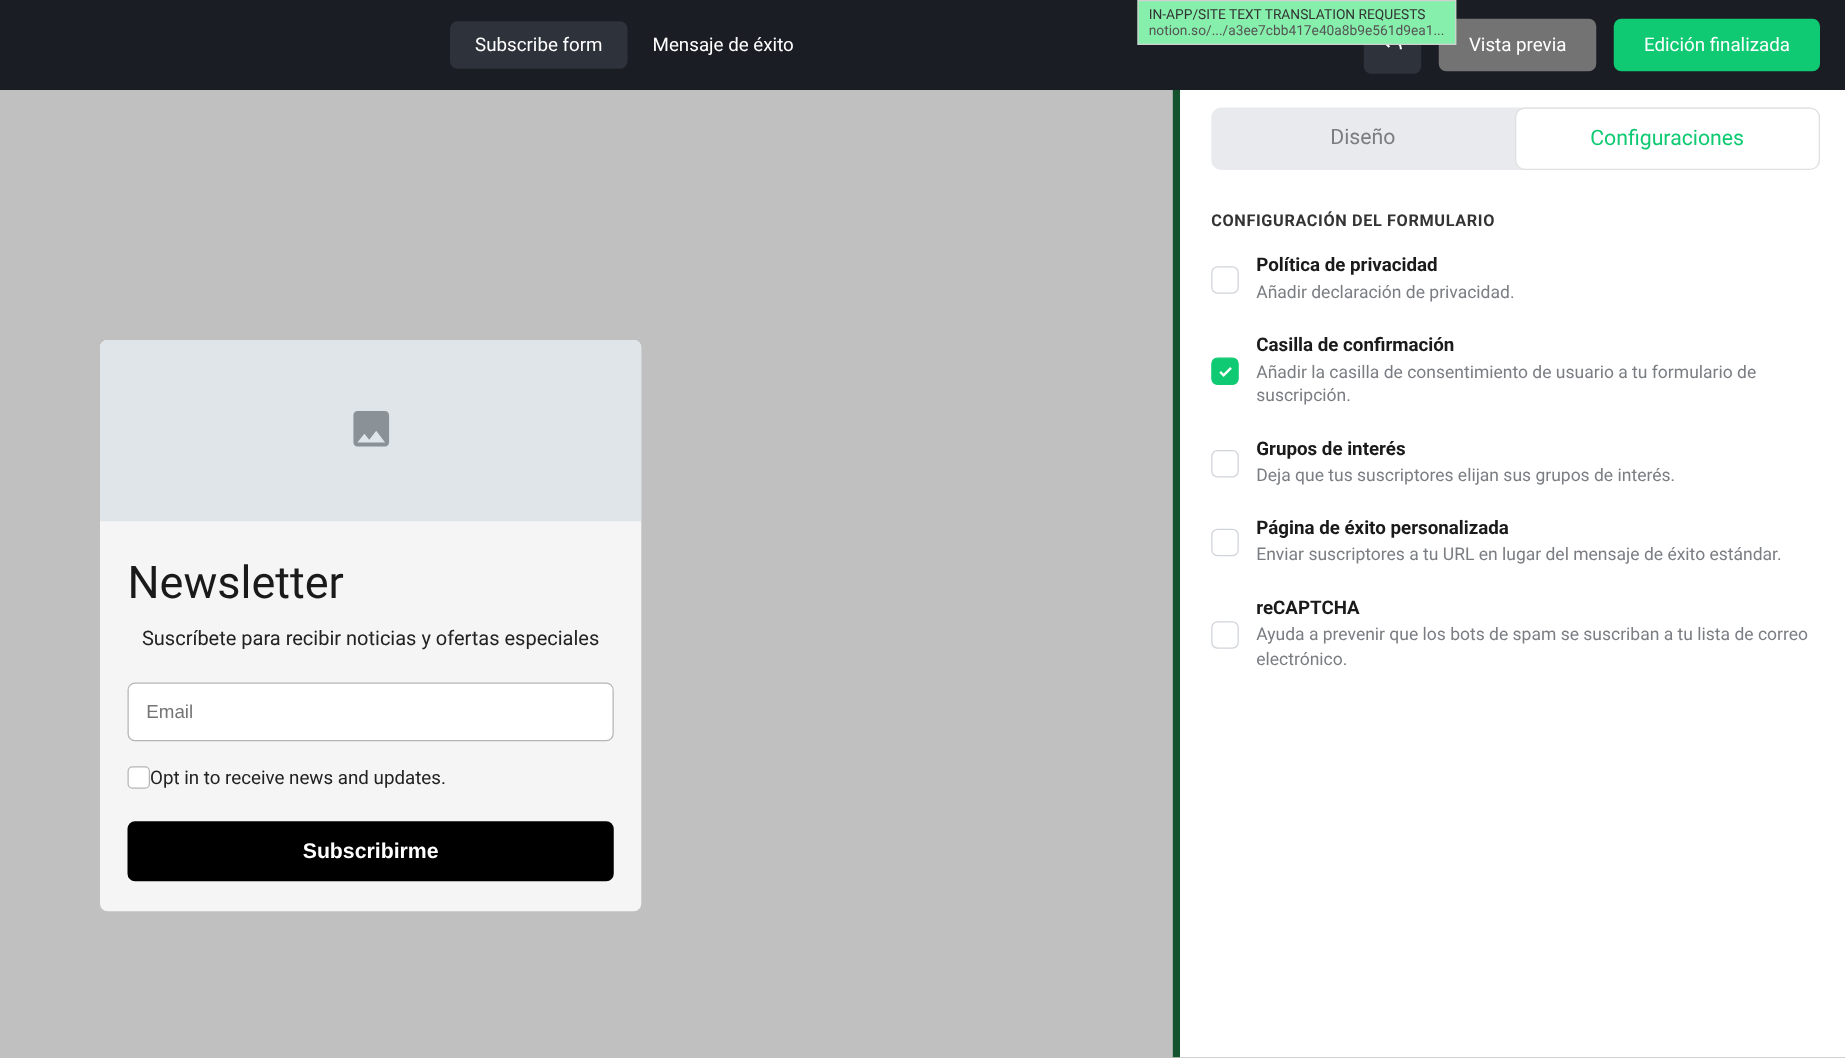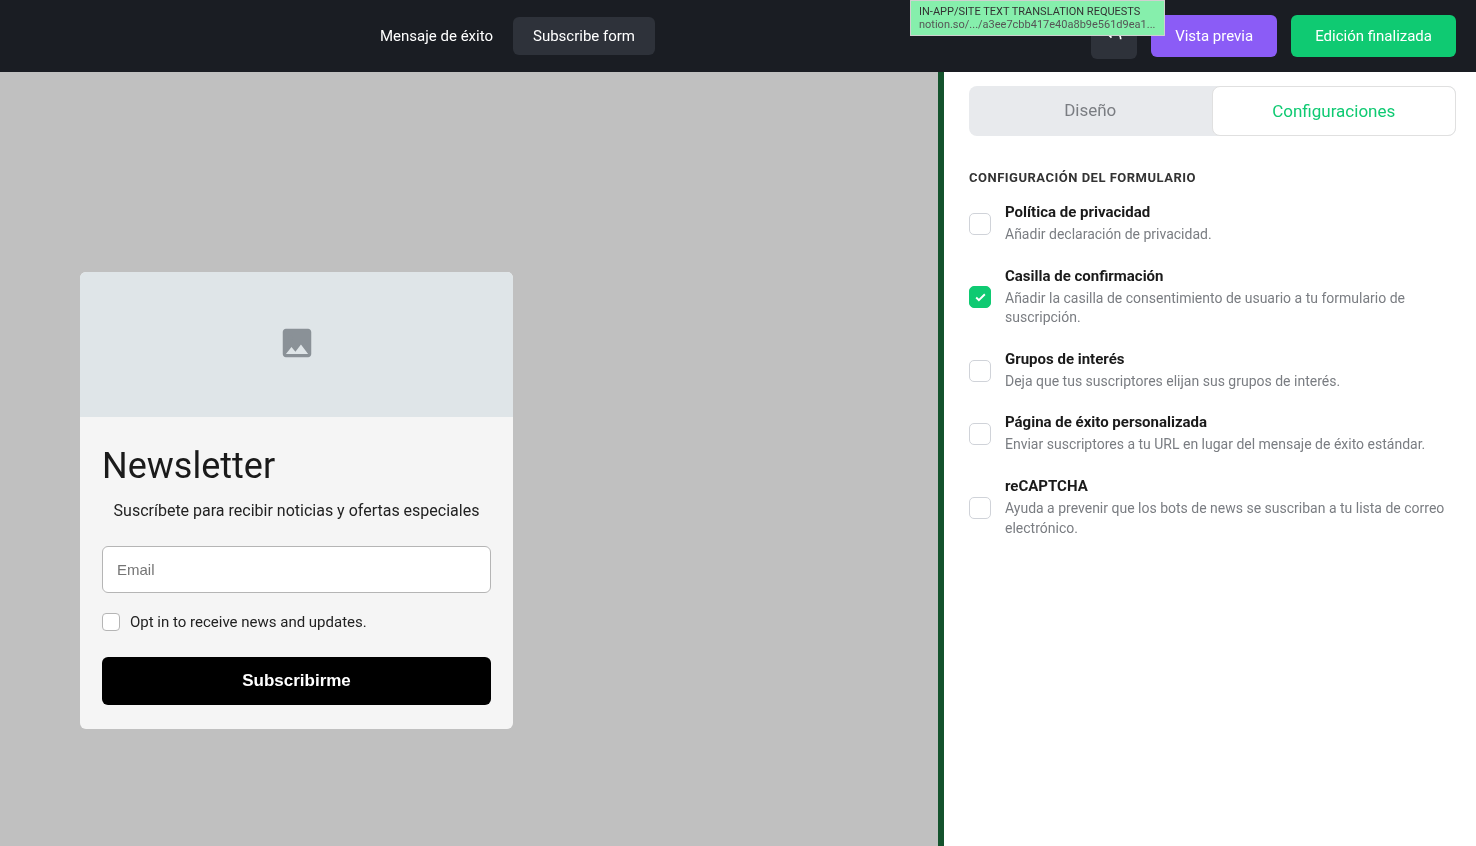--- a/index.html
+++ b/index.html
@@ -56,21 +56,21 @@
       background: #2e323a;
       border-radius: 6px;
       display: flex;
       align-items: center;
       justify-content: center;
       cursor: pointer;
     }
     
     .preview-button {
       padding: 12px 24px;
-      background: #8b5cf6;
+      background: #737373;
       color: #fff;
       font-size: 15px;
       border-radius: 6px;
       cursor: pointer;
     }
     
     .finish-button {
       padding: 12px 24px;
       background: #0fca72;
       color: #fff;
@@ -162,21 +162,20 @@
       border: 1px solid #b5b5b5;
       border-radius: 6px;
       background: #fff;
       color: #555;
       margin-bottom: 20px;
     }
     
     .optin-row {
       display: flex;
       align-items: flex-end;
-      gap: 10px;
       margin-bottom: 26px;
     }
     
     .optin-checkbox {
       width: 18px;
       height: 18px;
       border: 1px solid #b5b5b5;
       border-radius: 4px;
       background: #fff;
     }
@@ -297,22 +296,22 @@
       font-size: 14px;
       color: #7a7d82;
       line-height: 1.4;
     }
   </style>
 </head>
 <body>
 
 <div class="top-bar">
   <div class="top-tabs">
+    <div class="top-tab active">Subscribe form</div>
     <div class="top-tab">Mensaje de éxito</div>
-    <div class="top-tab active">Subscribe form</div>
   </div>
 
   <div class="tooltip">
     <div class="tooltip-title">IN-APP/SITE TEXT TRANSLATION REQUESTS</div>
     <div class="tooltip-url">notion.so/.../a3ee7cbb417e40a8b9e561d9ea1...</div>
   </div>
 
   <div class="top-right">
     <div class="icon-button">
       <svg width="20" height="20" viewBox="0 0 24 24" fill="none" stroke="#fff" stroke-width="2">
@@ -390,19 +389,19 @@
             <div class="setting-checkbox"></div>
             <div class="setting-text">
               <div class="setting-title">Página de éxito personalizada</div>
               <div class="setting-desc">Enviar suscriptores a tu URL en lugar del mensaje de éxito estándar.</div>
             </div>
           </div>
           <div class="setting-row">
             <div class="setting-checkbox"></div>
             <div class="setting-text">
               <div class="setting-title">reCAPTCHA</div>
-              <div class="setting-desc">Ayuda a prevenir que los bots de news se suscriban a tu lista de correo electrónico.</div>
+              <div class="setting-desc">Ayuda a prevenir que los bots de spam se suscriban a tu lista de correo electrónico.</div>
             </div>
           </div>
         </div>
     </div>
   </div>
 </div>
 
 </body></html>

